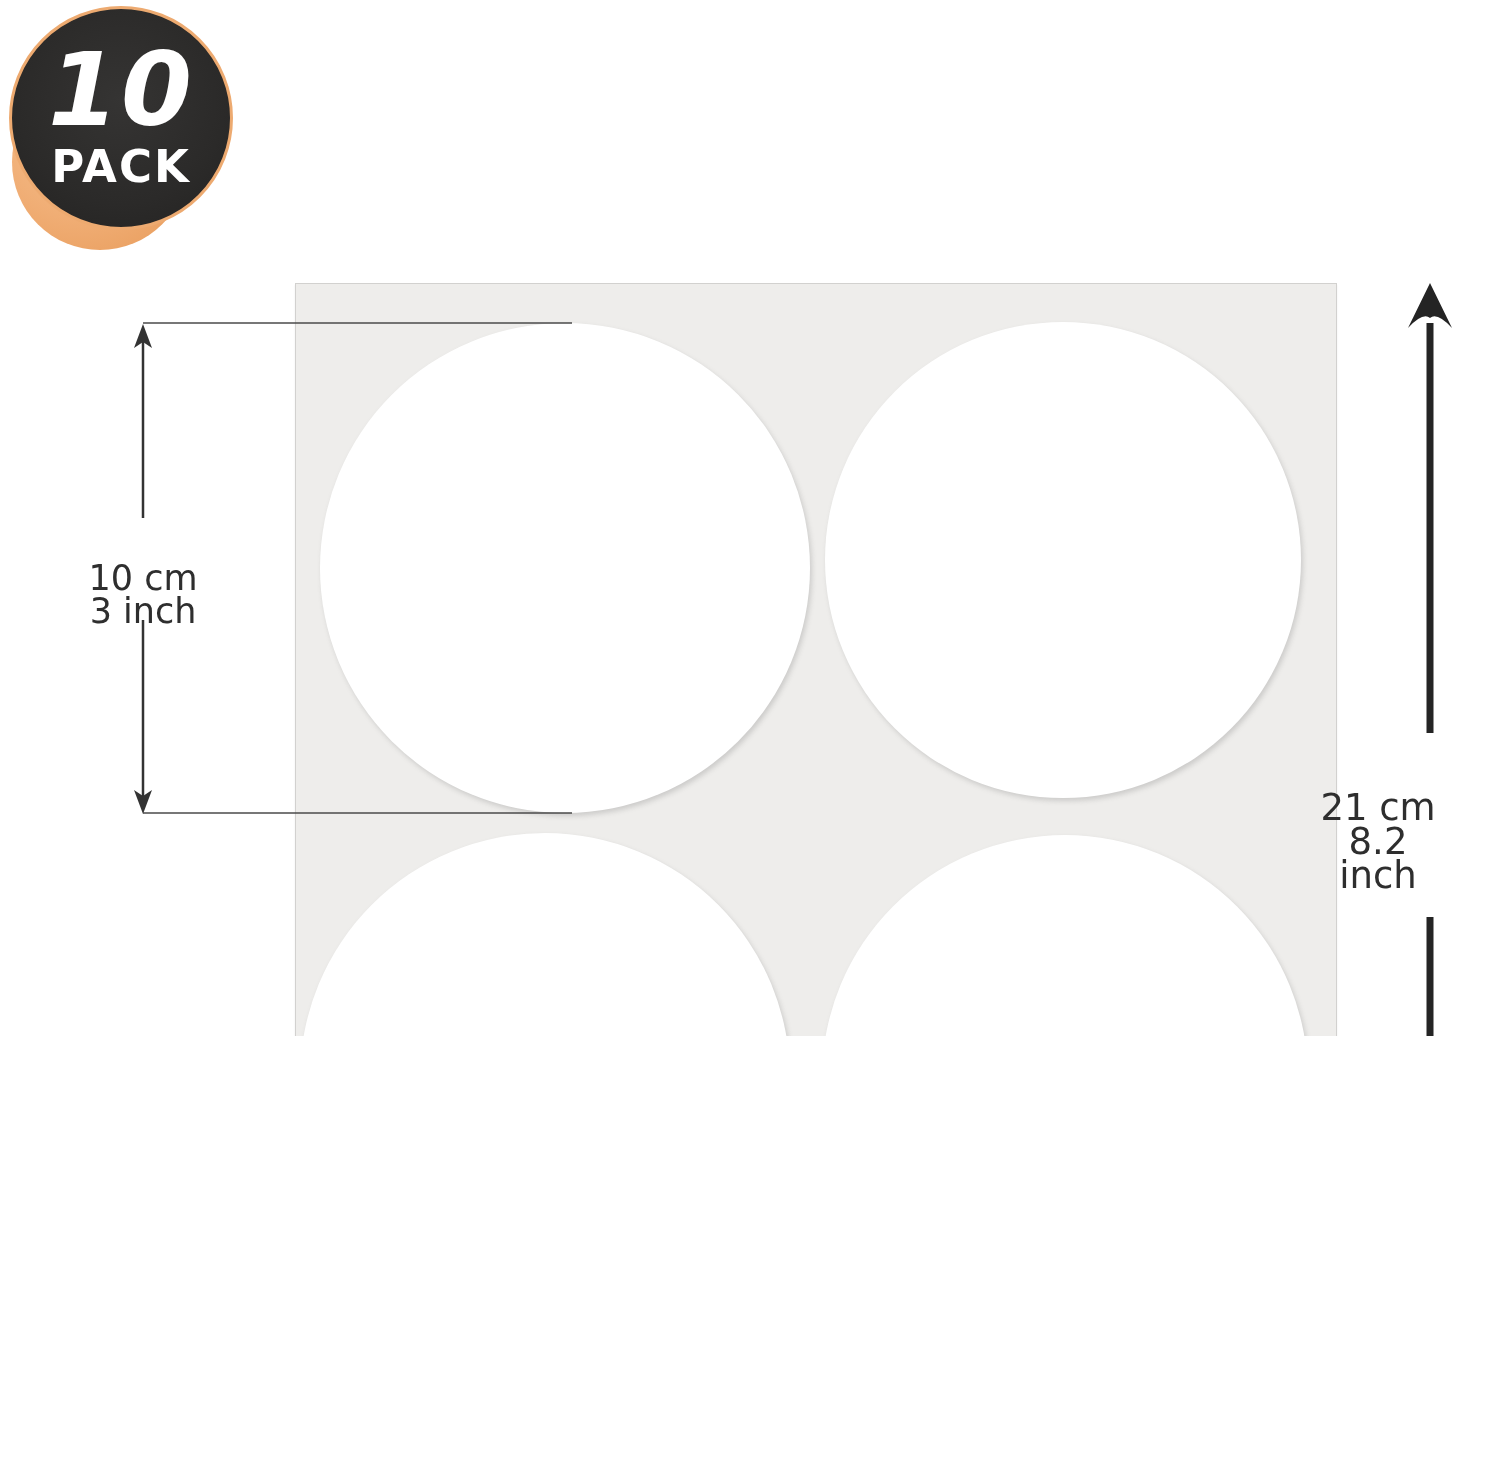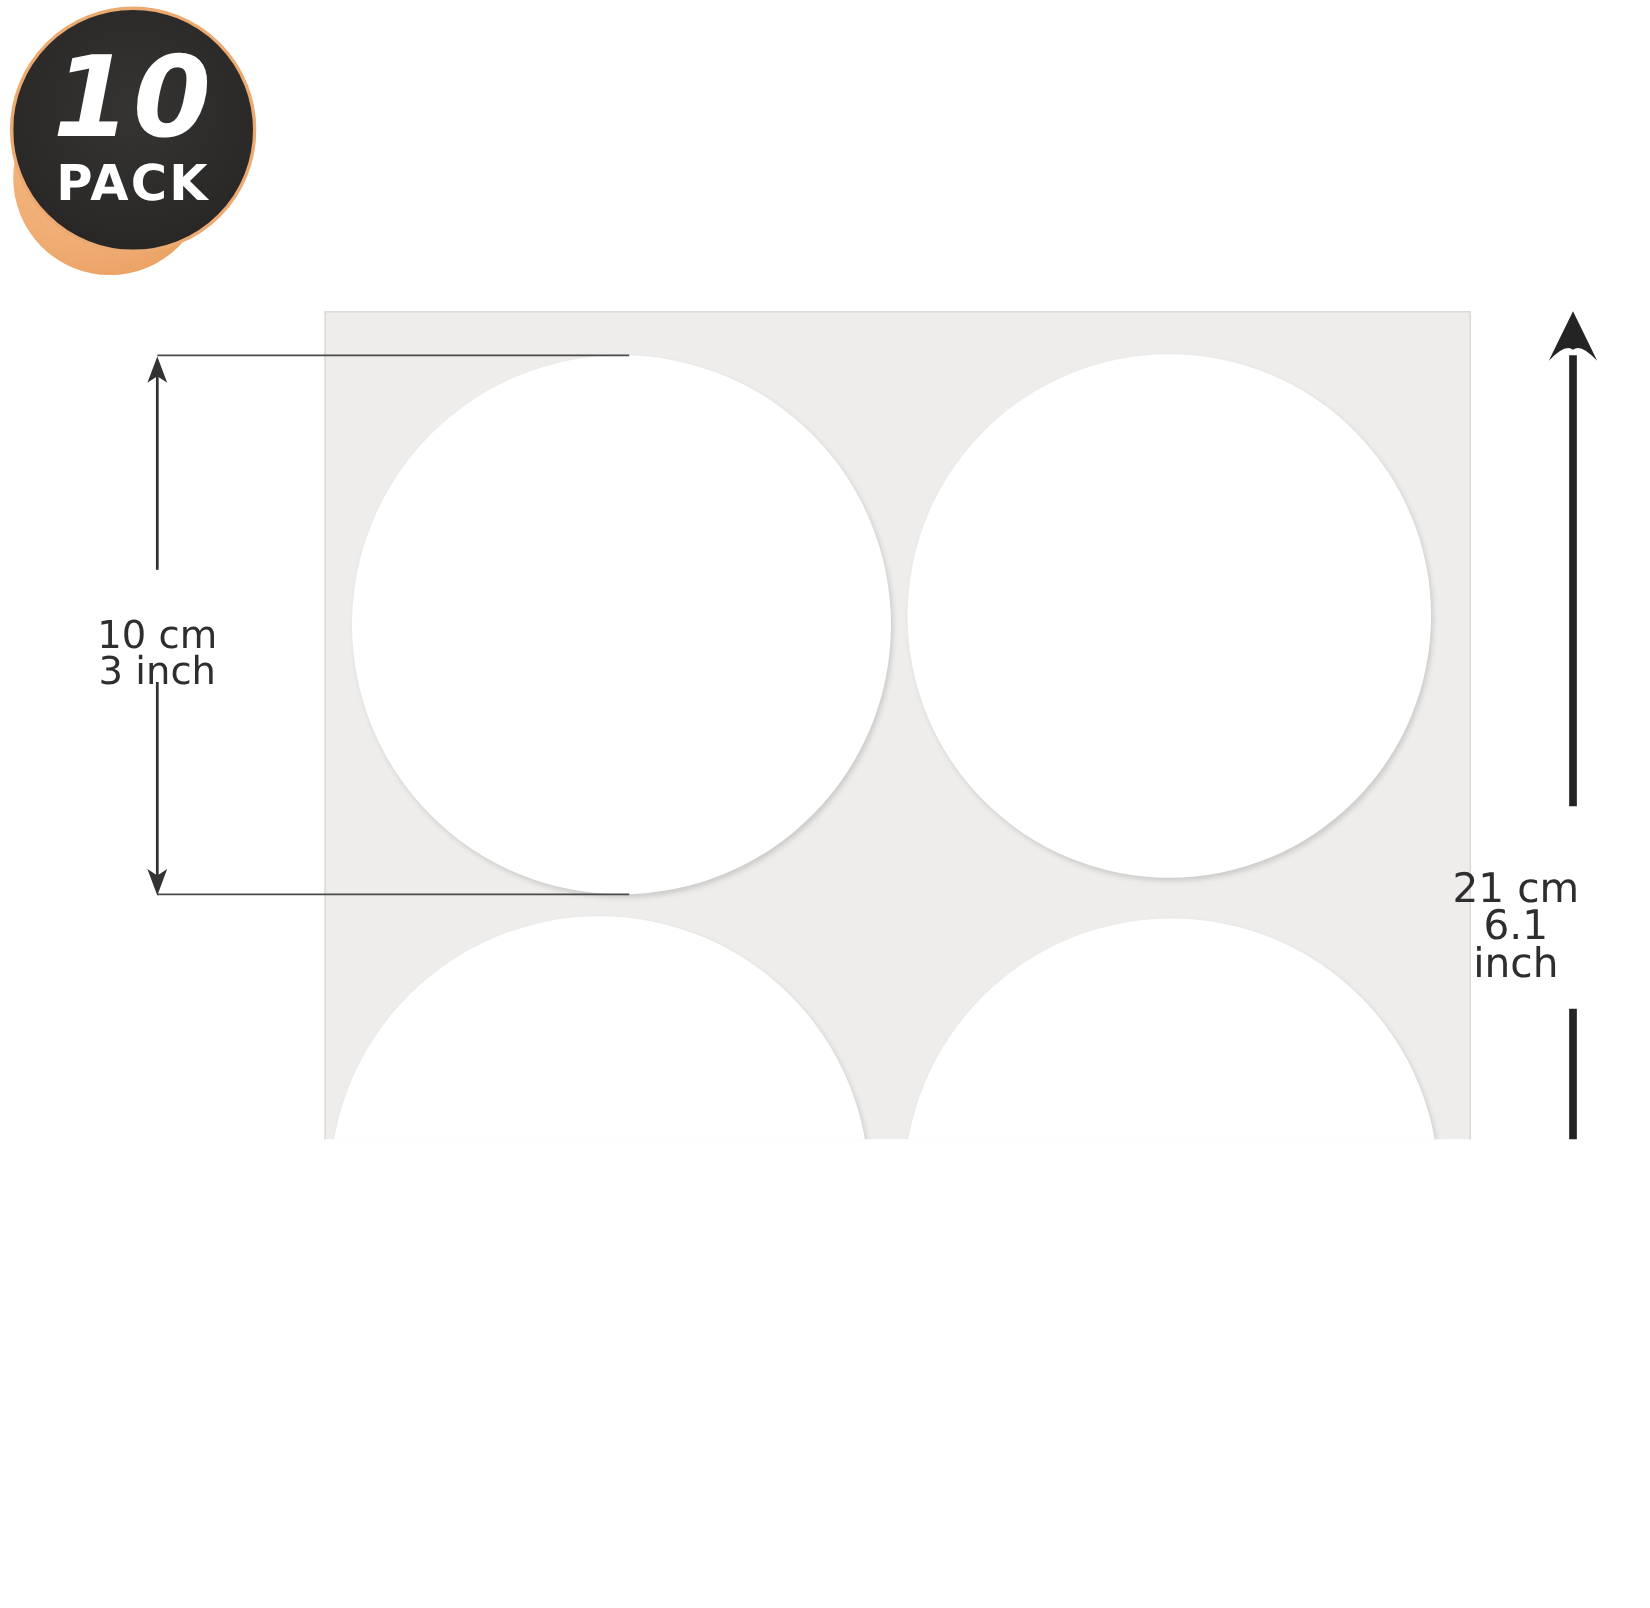--- a/index.html
+++ b/index.html
@@ -106,21 +106,21 @@
   </div>
 
   <svg class="dim-right" width="80" height="1100" viewBox="0 0 80 1100">
     <path class="bigarrow" d="M35,8 L13,53 Q28,37 35,43 Q42,37 57,53 Z"></path>
     <line class="thickline" x1="35" y1="48" x2="35" y2="458"></line>
     <line class="thickline" x1="35" y1="642" x2="35" y2="1048"></line>
     <path class="bigarrow" d="M35,1088 L13,1043 Q28,1059 35,1053 Q42,1059 57,1043 Z"></path>
   </svg>
   <div class="label label-height">
     <div>21 cm</div>
-    <div>6.1 inch</div>
+    <div>8.2 inch</div>
   </div>
 
   <svg class="dim-bottom-left" width="270" height="64" viewBox="0 0 270 64">
     <line class="thickline" x1="50" y1="32" x2="255" y2="32"></line>
     <path class="bigarrow" d="M17,32 L63,7 Q45,25 51,32 Q45,39 63,57 Z"></path>
   </svg>
   <svg class="dim-bottom-right" width="270" height="64" viewBox="0 0 270 64">
     <line class="thickline" x1="15" y1="32" x2="215" y2="32"></line>
     <path class="bigarrow" d="M261,32 L215,7 Q233,25 227,32 Q233,39 215,57 Z"></path>
   </svg>

